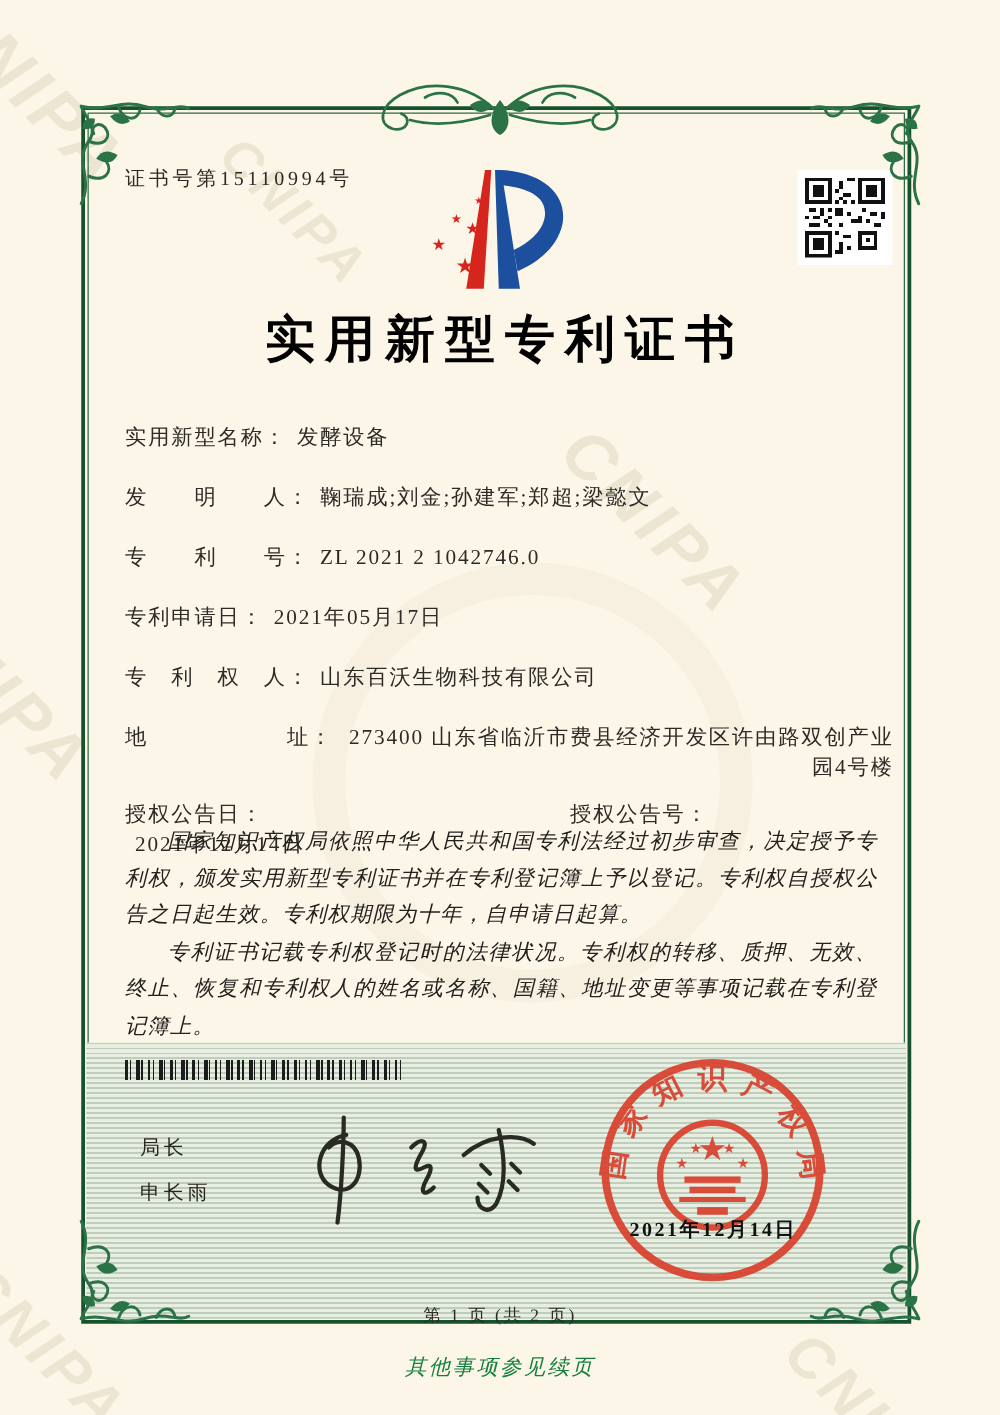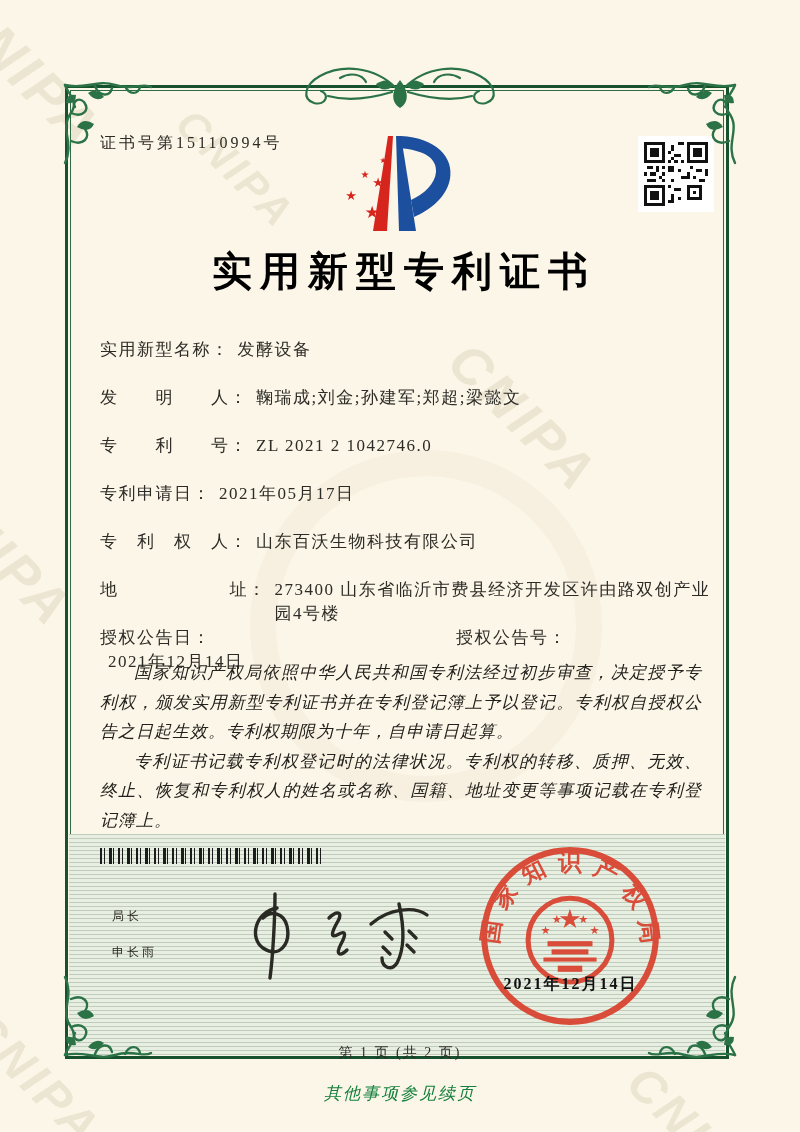--- a/index.html
+++ b/index.html
@@ -44,21 +44,21 @@
     z-index:2;display:flex;align-items:center;justify-content:center;
   }
   .qr-wrap svg{width:64px;height:64px;}
   .title{
     position:absolute;left:4px;top:244px;width:800px;text-align:center;
     font-size:40px;font-weight:bold;letter-spacing:8px;color:#000000;z-index:2;
   }
   
   .rows{position:absolute;left:100px;top:338px;width:615px;font-size:17px;z-index:2;}
   .row{display:flex;line-height:24px;margin-bottom:24px;letter-spacing:1.5px;}
-  .row.tight{margin-bottom:0;}
+  .row.tight{margin-bottom:14px;text-align:right;}
   .row-label{white-space:pre;flex:none;}
   .row-value{margin-left:8px;max-width:452px;}
   .grant-row{display:flex;line-height:24px;letter-spacing:1.5px;}
   .grant-pair{display:flex;flex-direction:column;}
   .grant-pair.first{width:356px;flex:none;}
   
   .paras{
     position:absolute;left:100px;top:658px;width:602px;z-index:2;
     font-size:17px;line-height:29.5px;font-style:italic;letter-spacing:1px;
     text-align:justify;color:#22211d;
@@ -69,21 +69,21 @@
     position:absolute;left:100px;top:848px;width:222px;height:16px;z-index:2;
     background:repeating-linear-gradient(90deg,
       #1c1c1c 0 2px, rgba(0,0,0,0) 2px 4px,
       #1c1c1c 4px 5px, rgba(0,0,0,0) 5px 9px,
       #1c1c1c 9px 12px, rgba(0,0,0,0) 12px 13px,
       #1c1c1c 13px 14px, rgba(0,0,0,0) 14px 18px);
   }
   .signatory{
     position:absolute;left:112px;z-index:2;
     font-family:"Liberation Sans","DejaVu Sans",sans-serif;
-    font-size:12px;letter-spacing:3px;color:#26251f;
+    font-size:16px;letter-spacing:3px;color:#26251f;
   }
   .sig-svg{position:absolute;left:225px;top:886px;width:205px;height:100px;z-index:2;}
   .seal{position:absolute;left:478px;top:842px;width:184px;height:184px;z-index:3;opacity:0.92;}
   .seal-date{
     position:absolute;left:483px;top:974px;width:175px;text-align:center;z-index:4;
     font-size:16px;font-weight:bold;letter-spacing:2px;color:#111;
   }
   .page-info{
     position:absolute;left:0;top:1032px;width:800px;text-align:center;
     font-size:14px;letter-spacing:2px;z-index:2;margin-top:12px;

